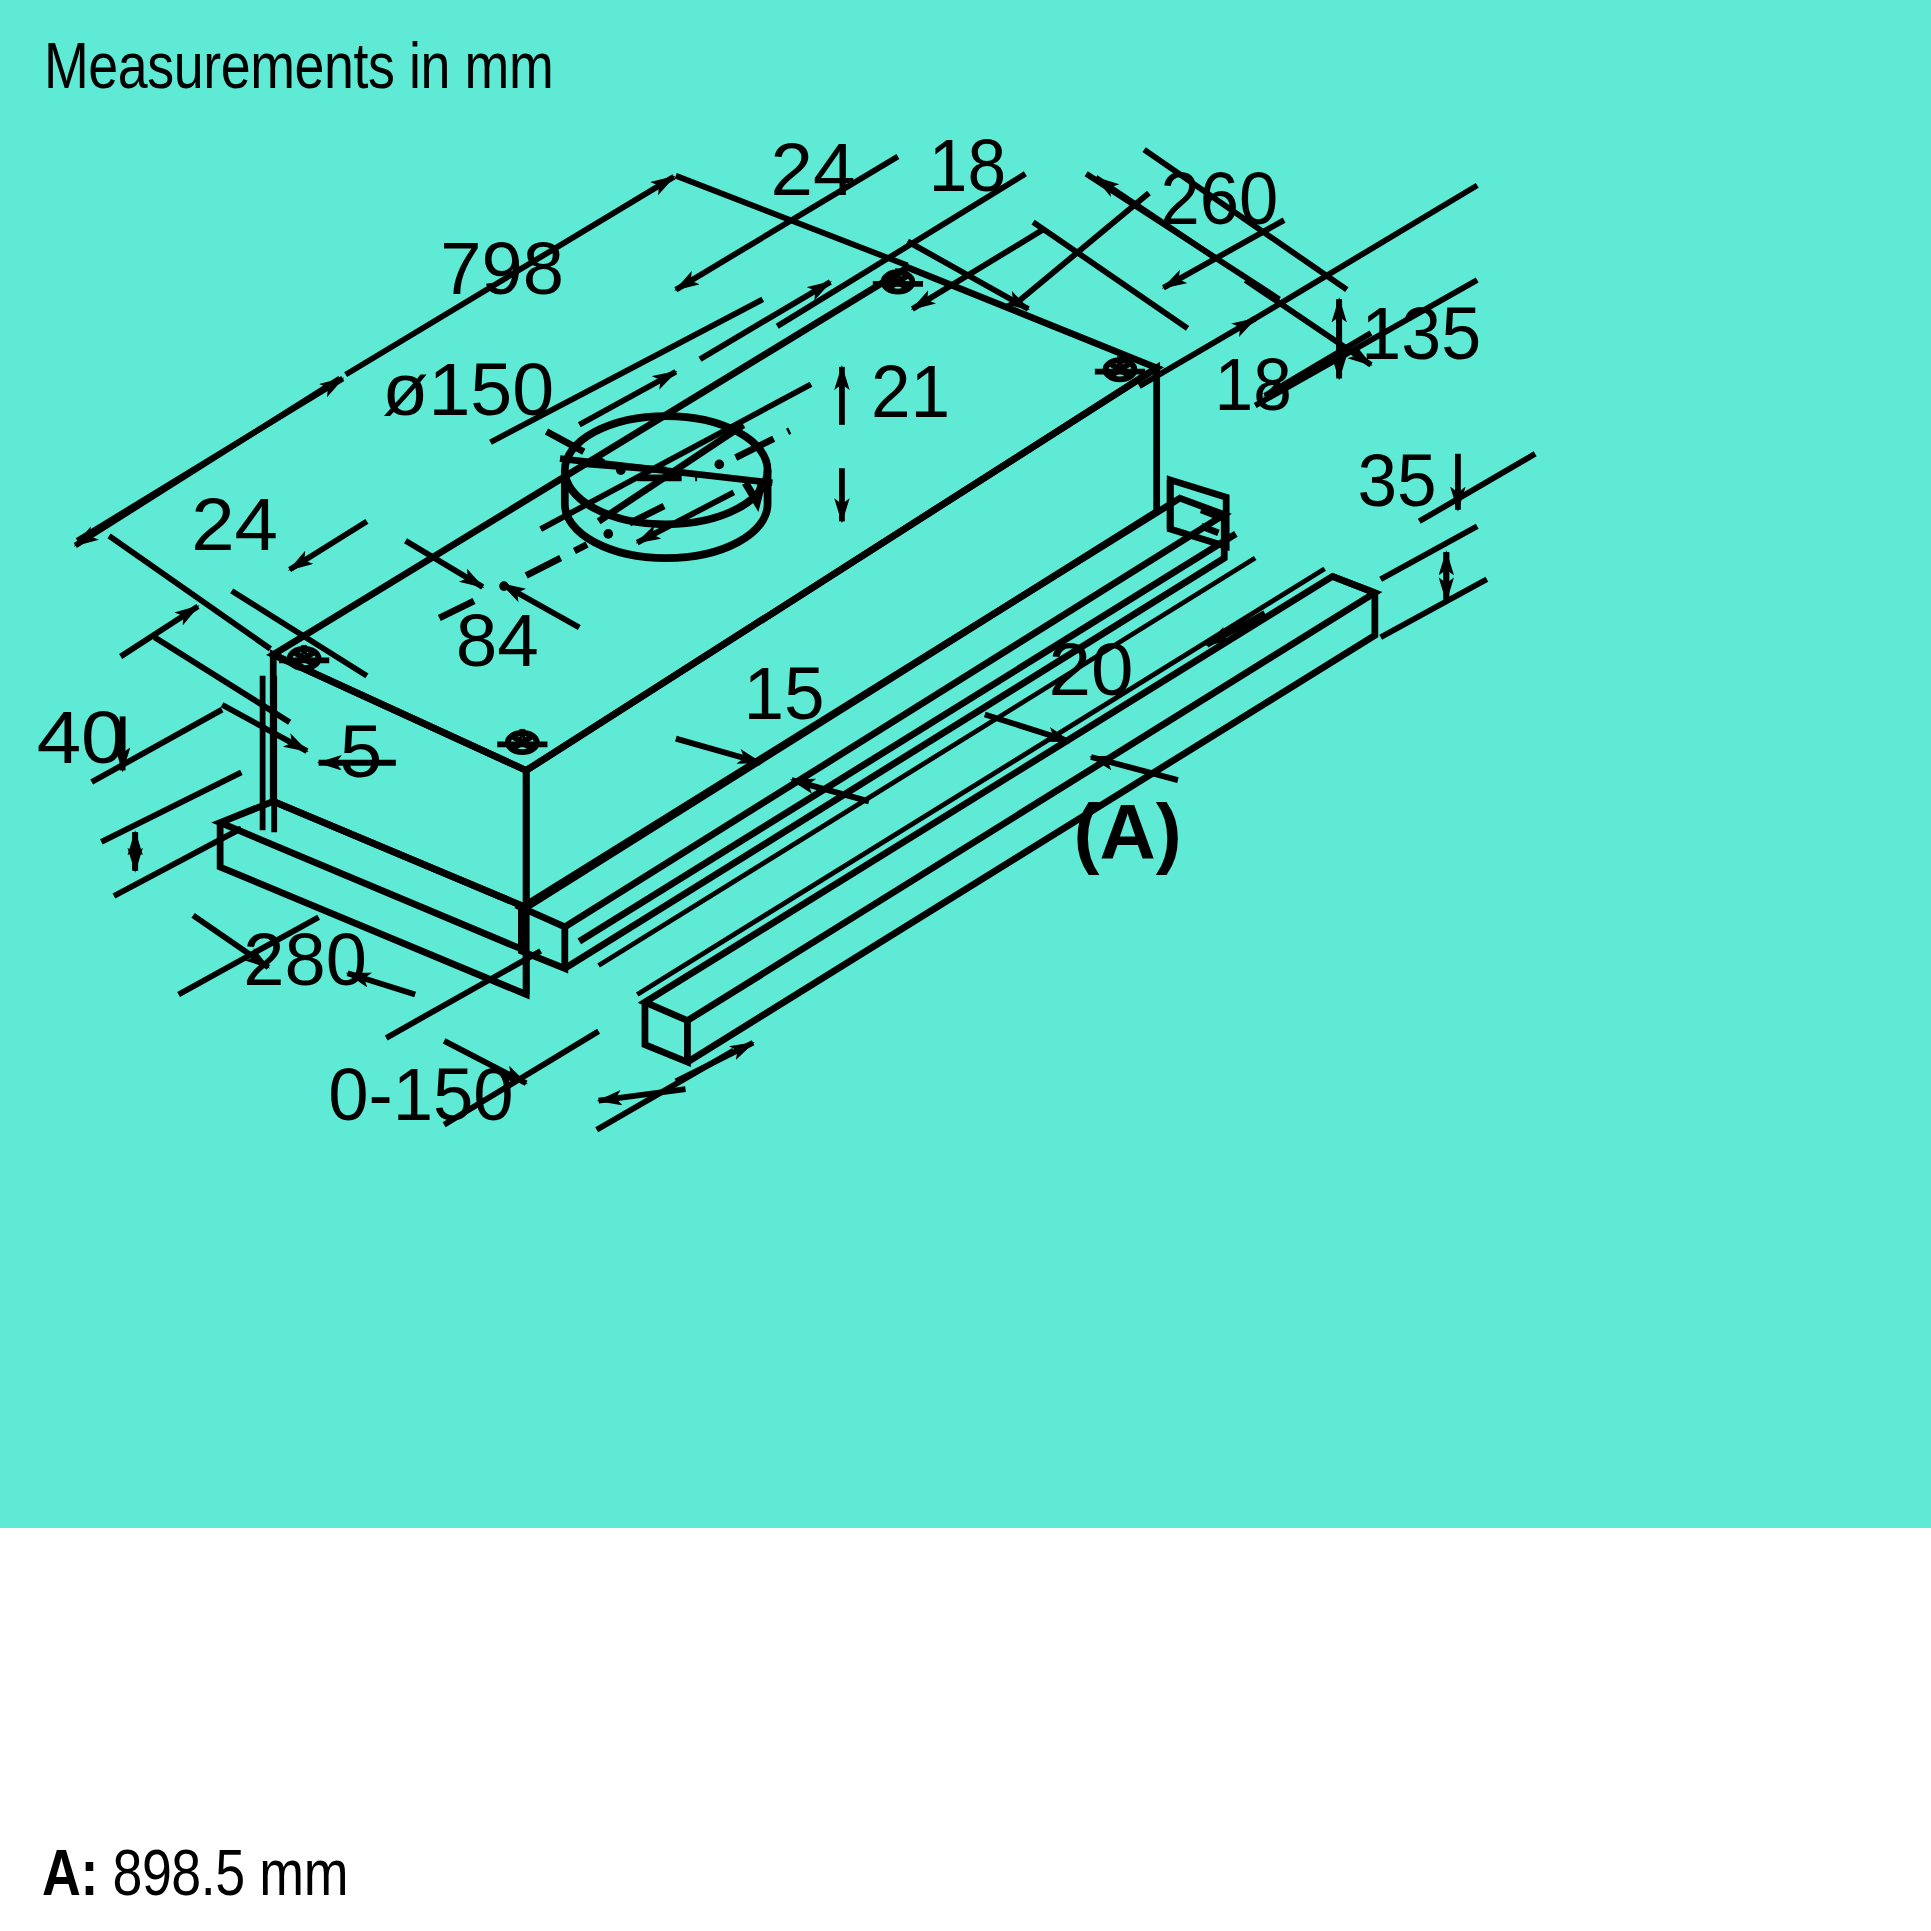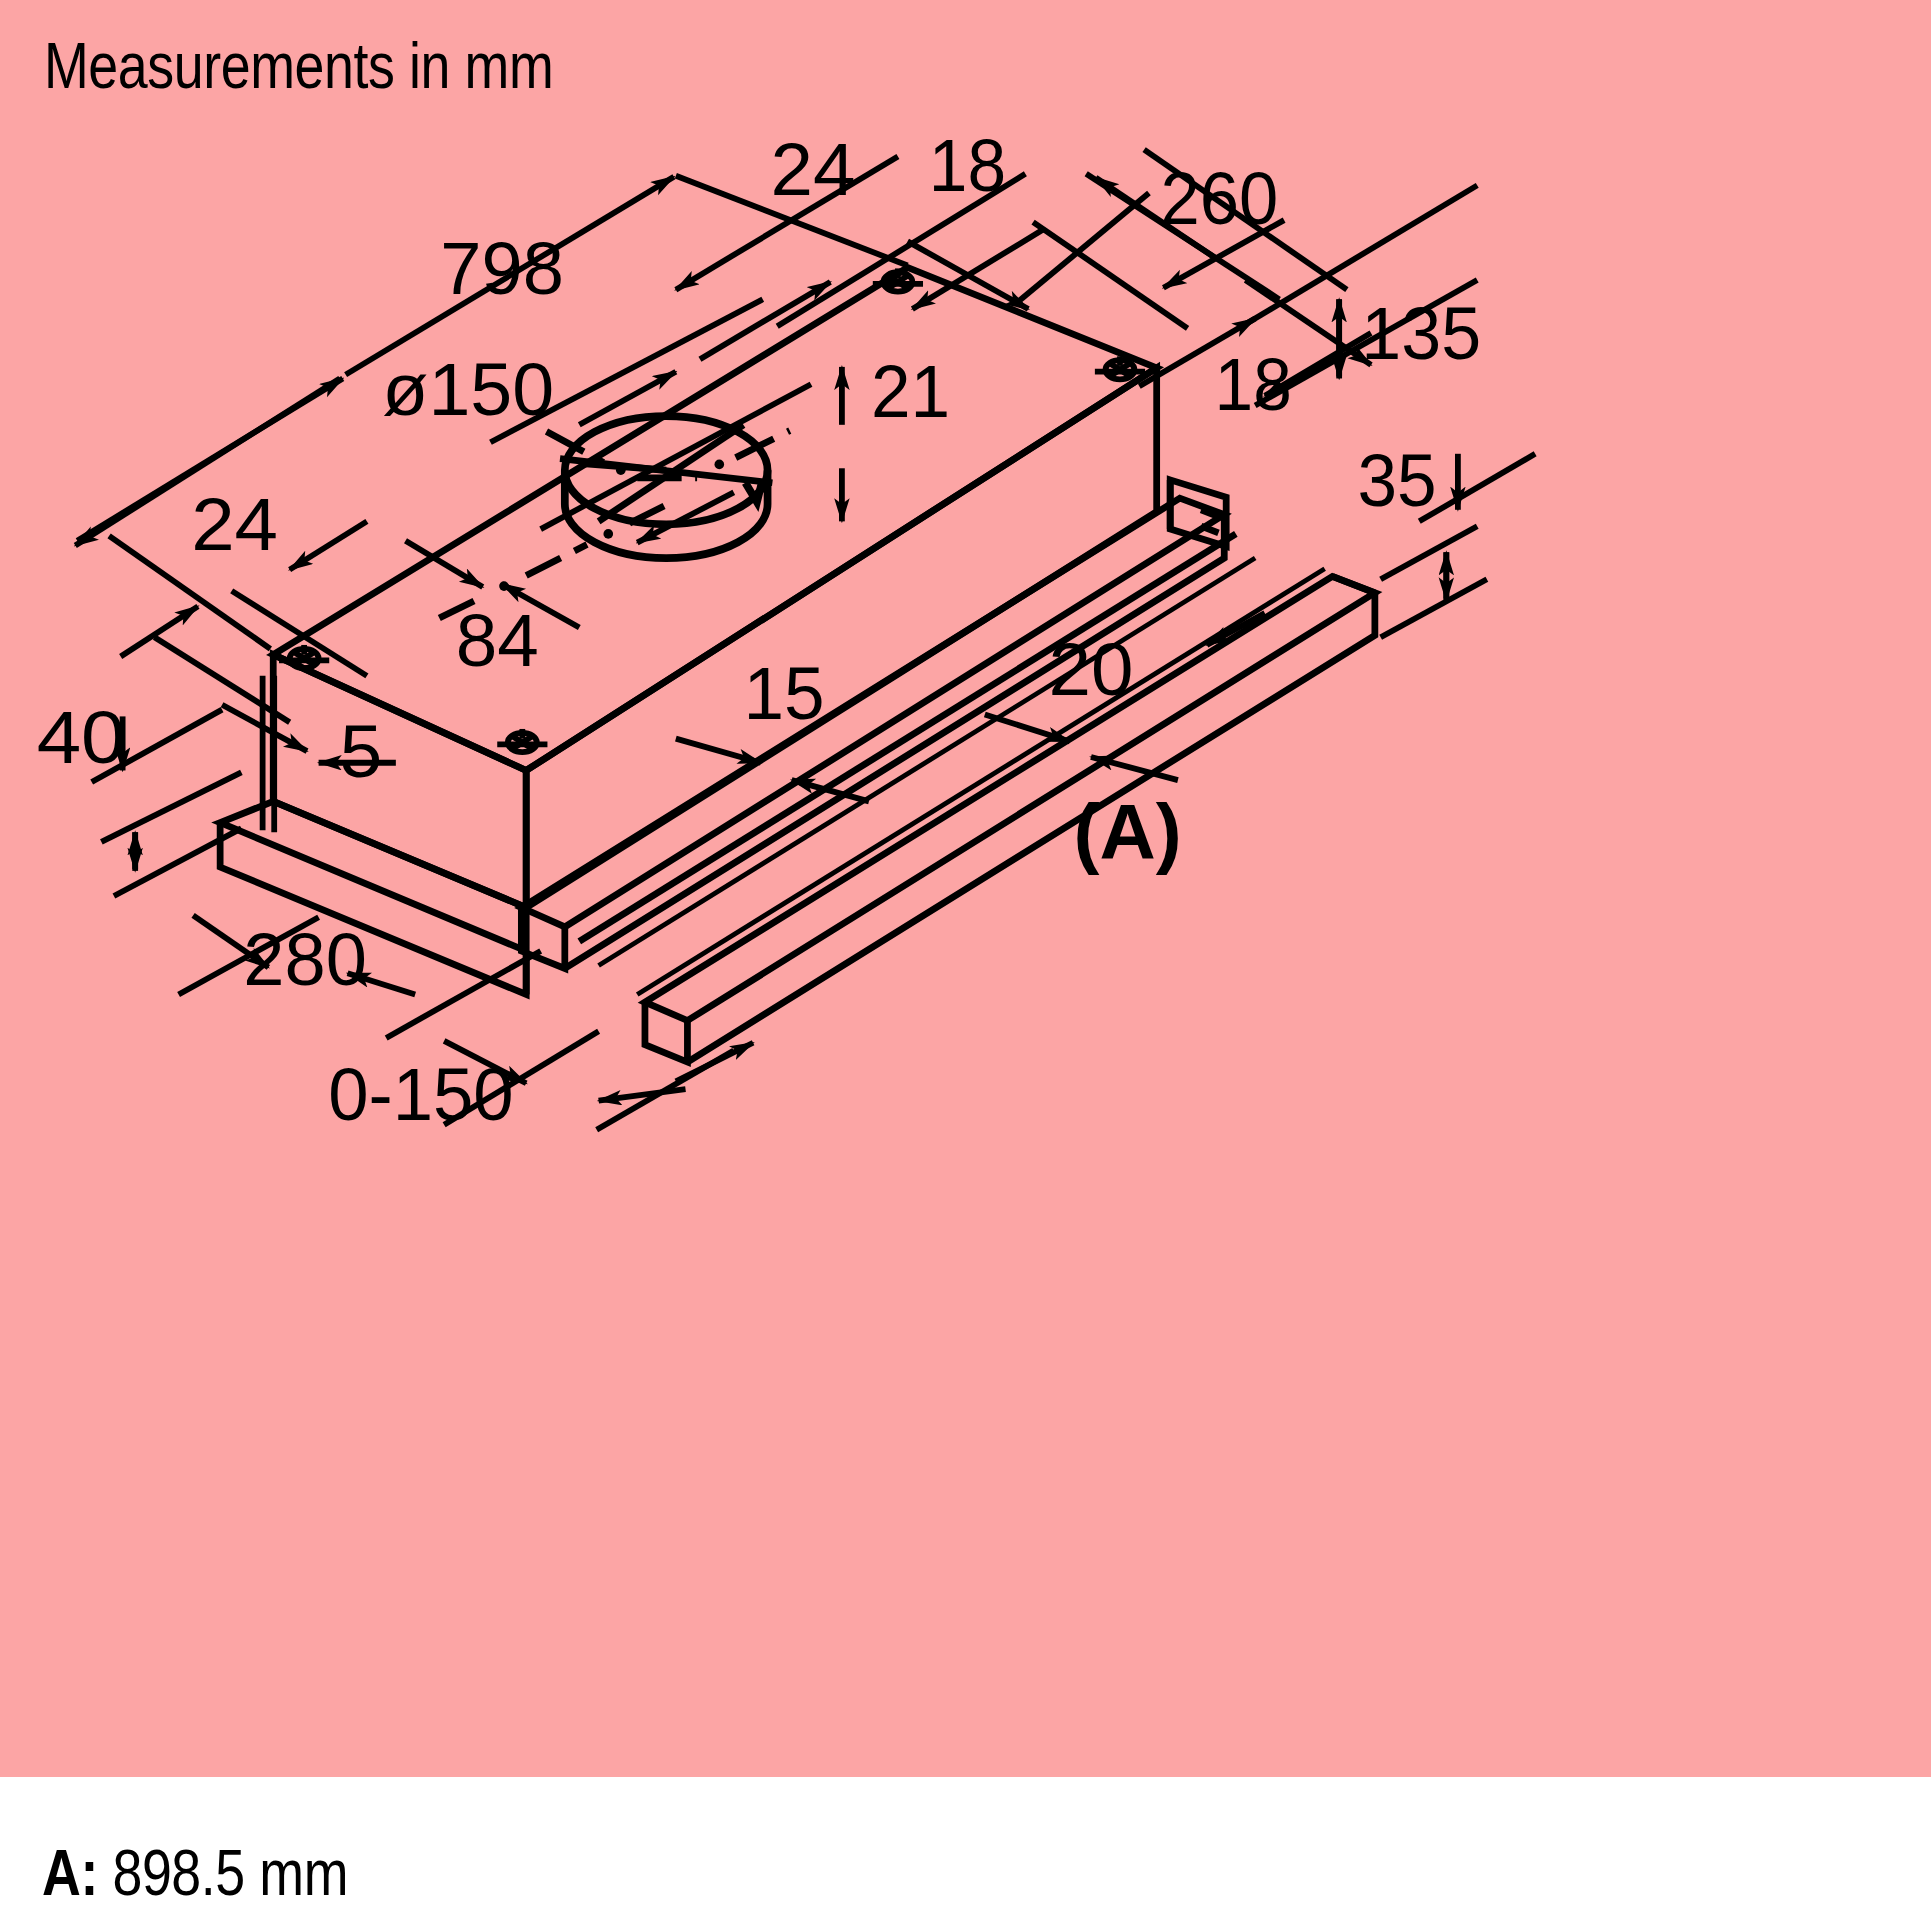--- a/index.html
+++ b/index.html
@@ -1,18 +1,18 @@
 <!DOCTYPE html>
 <html><head>
 <meta charset="utf-8">
 <style>
   html,body{margin:0;padding:0;background:#ffffff;}
   body{width:1931px;height:1931px;overflow:hidden;
        font-family:"Liberation Sans","DejaVu Sans",sans-serif;color:#000;}
-  #stage{position:relative;width:1931px;height:1777px;background:#fca5a5;}
+  #stage{position:relative;width:1931px;height:1528px;background:#5eead4;}
 
   .hdr{
     position:absolute; left:44px; top:29px;
     font-size:64px; font-weight:400; letter-spacing:-0.5px;
     transform:scaleX(0.84); transform-origin:left top;
     white-space:nowrap;
   }
   .ftr{
     position:absolute; left:42px; top:1836px;
     font-size:64px; letter-spacing:-0.5px;

